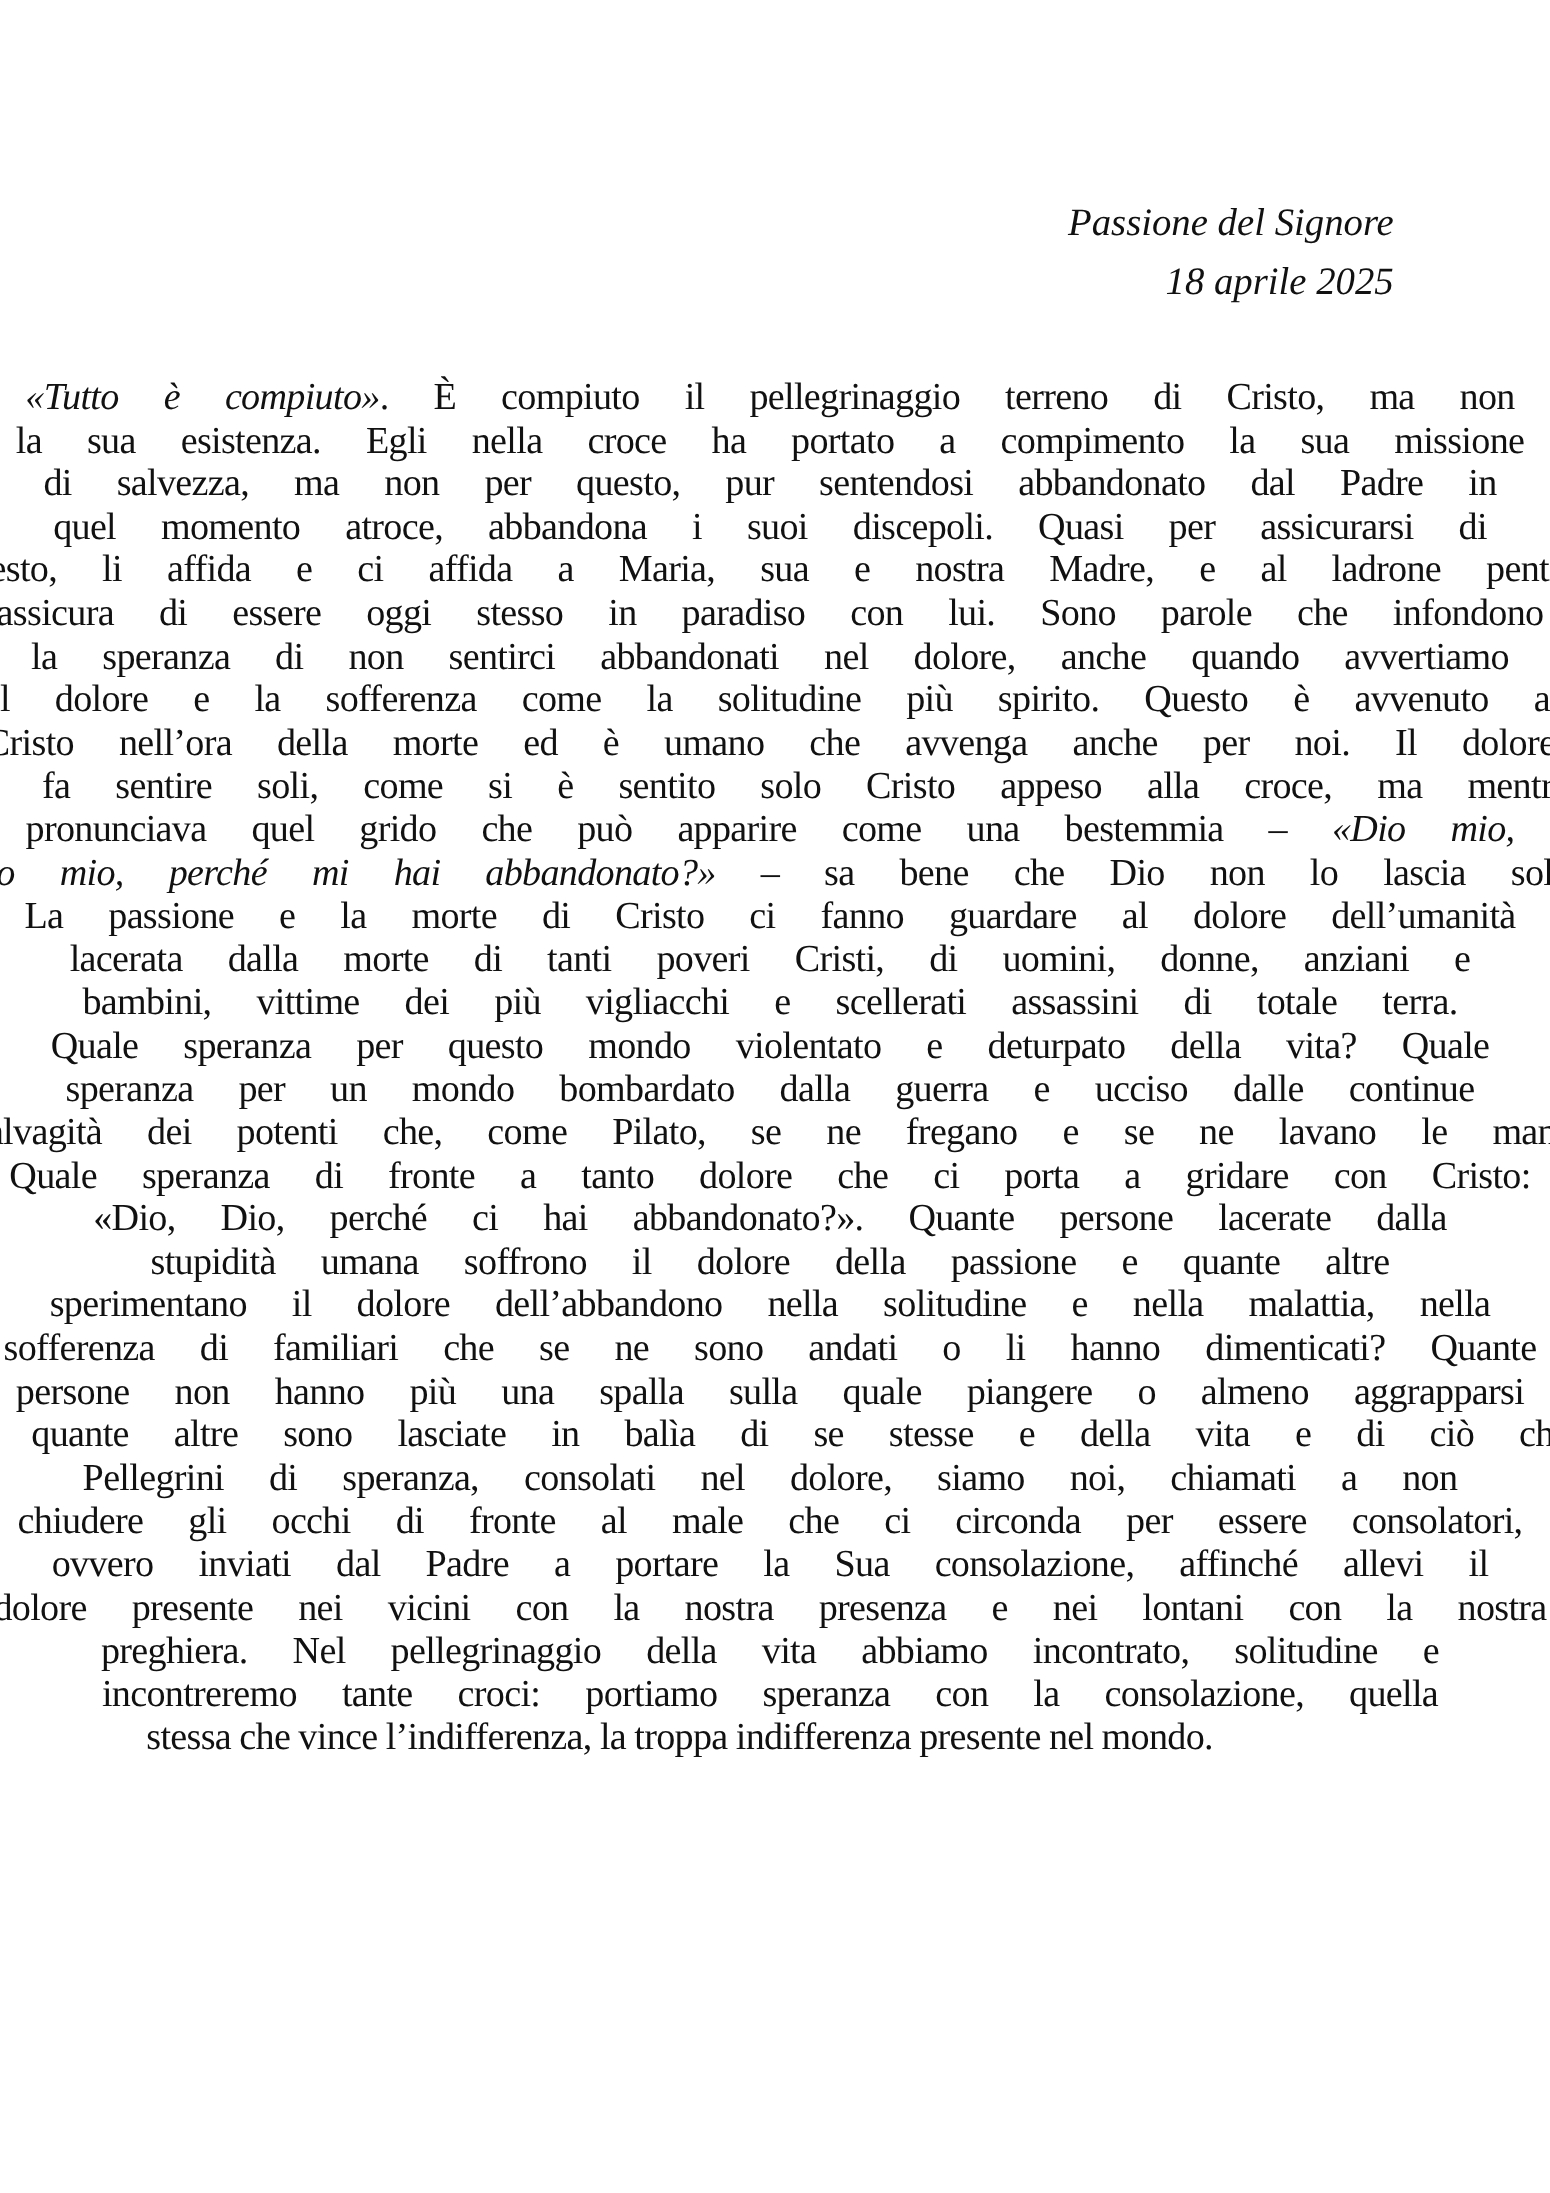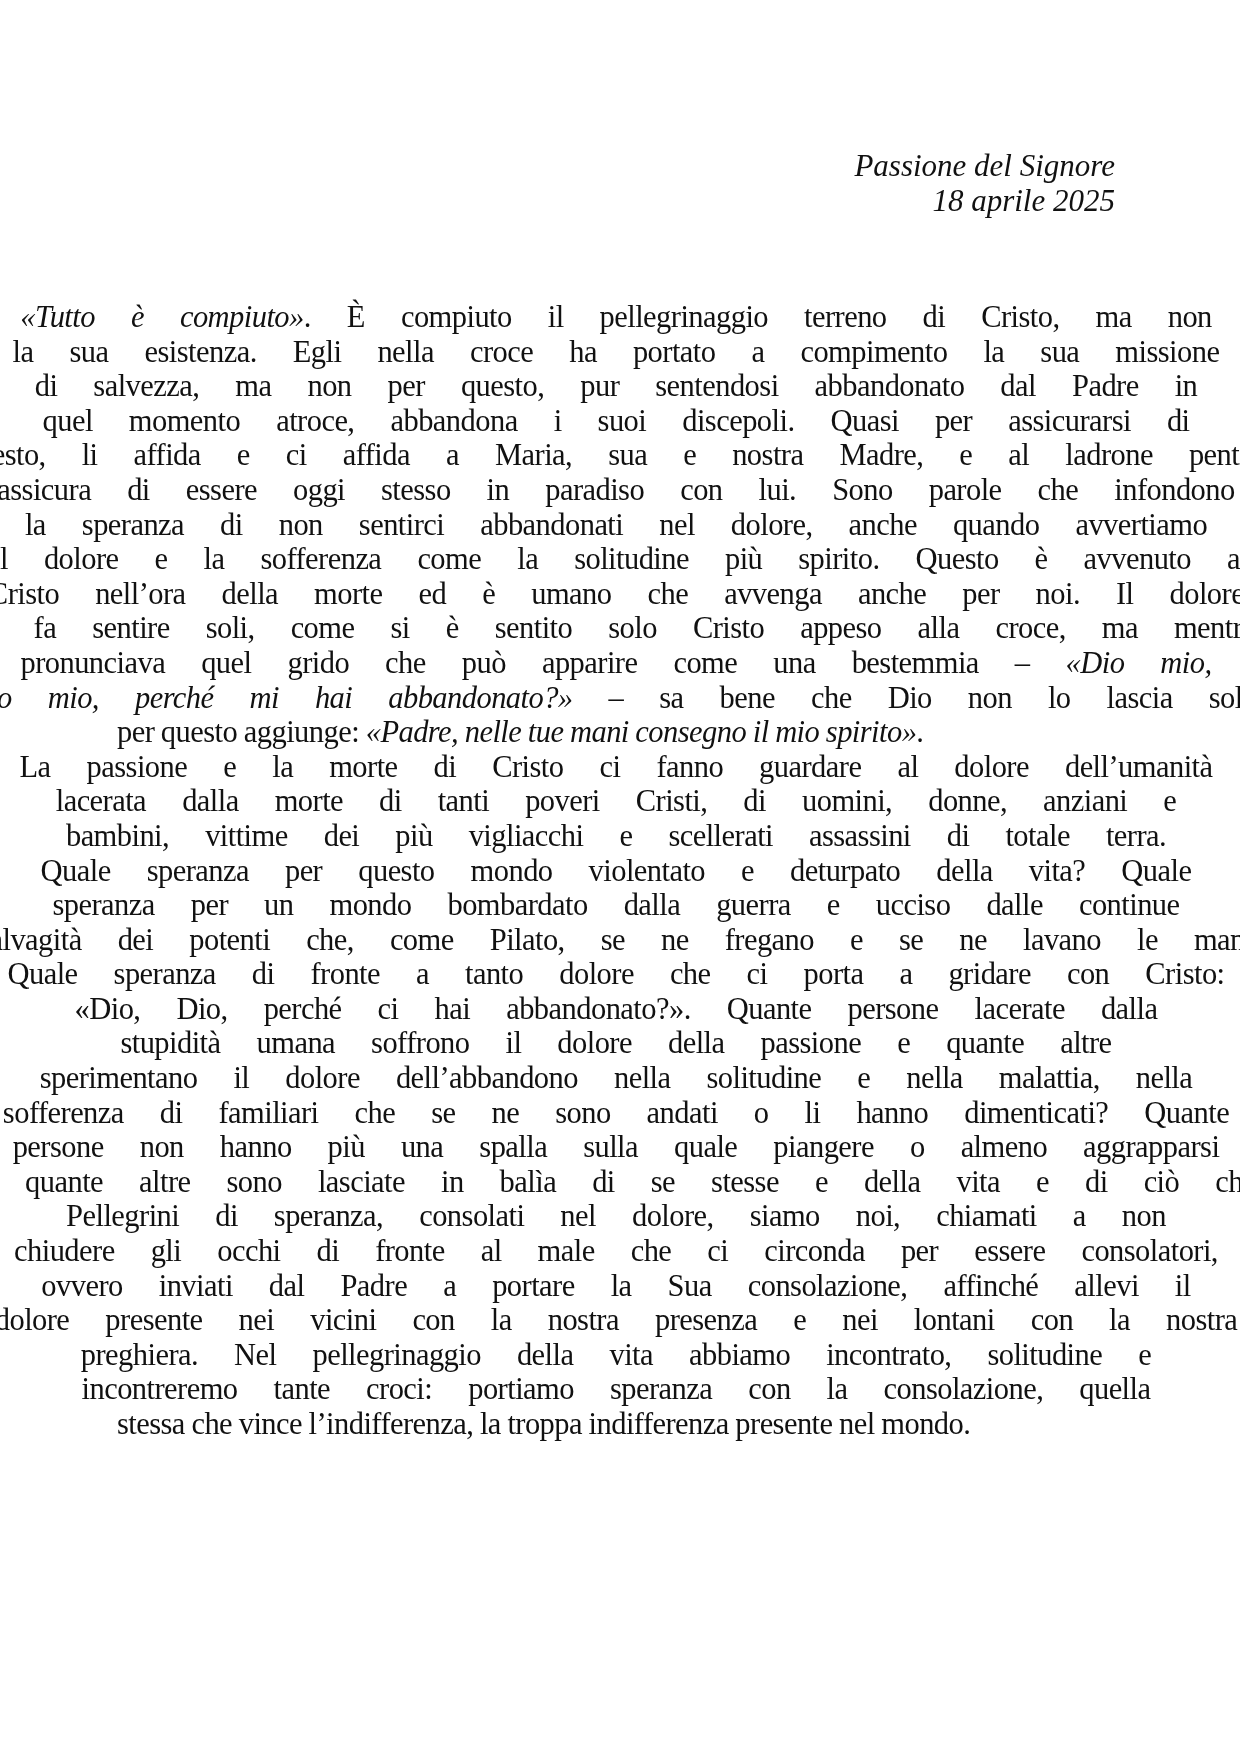--- a/index.html
+++ b/index.html
@@ -24,21 +24,21 @@
     .header {
       position: absolute;
       top: 148px;
       right: 0;
       width: 600px;
       text-align: right;
       font-style: italic;
       font-size: 31px;
       line-height: 35px;
     }
-    .header div { display: block; }
+    .header div { display: block; margin-top: 12px; }
     .body {
       position: absolute;
       top: 300px;
       left: 0;
       width: 998px;
       font-size: 30.5px;
       line-height: 34.6px;
       text-align: justify;
       letter-spacing: -0.55px;
       word-spacing: -0.5px;
@@ -272,21 +272,20 @@
             <span><span>sa</span></span>
             <span><span>bene</span></span>
             <span><span>che</span></span>
             <span><span>Dio</span></span>
             <span><span>non</span></span>
             <span><span>lo</span></span>
             <span><span>lascia</span></span>
             <span><span>solo,</span></span>
           </div>
         </div>
-        <div class="line last"><span>per questo aggiunge: </span><span class="it">«Padre, nelle tue mani consegno il mio spirito»</span><span>.</span></div>
       </div>
       <div class="para">
         <div class="line">
           <div class="line-inner">
             <span><span>La</span></span>
             <span><span>passione</span></span>
             <span><span>e</span></span>
             <span><span>la</span></span>
             <span><span>morte</span></span>
             <span><span>di</span></span>

